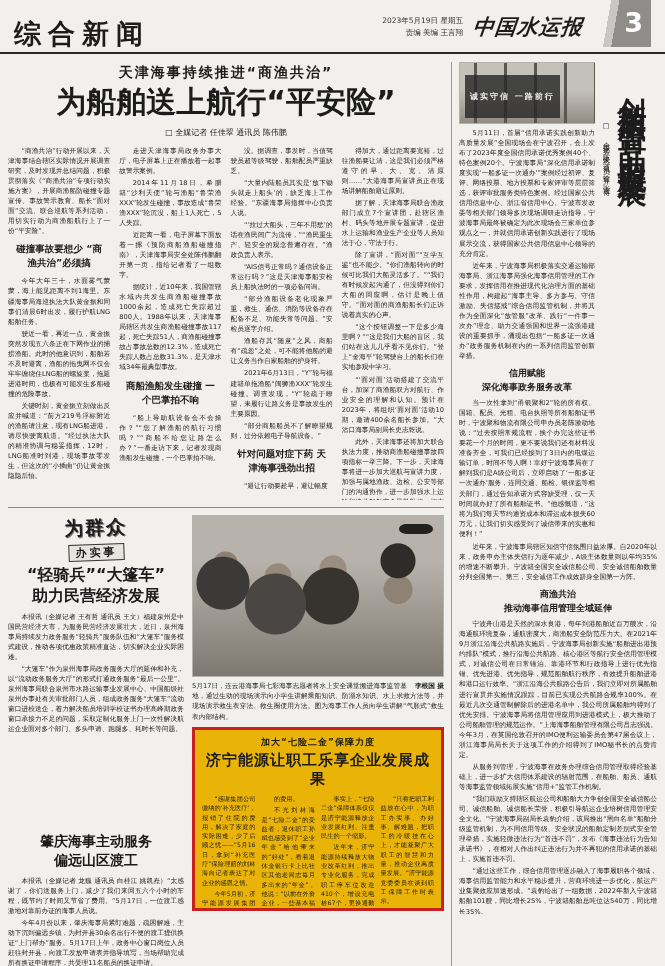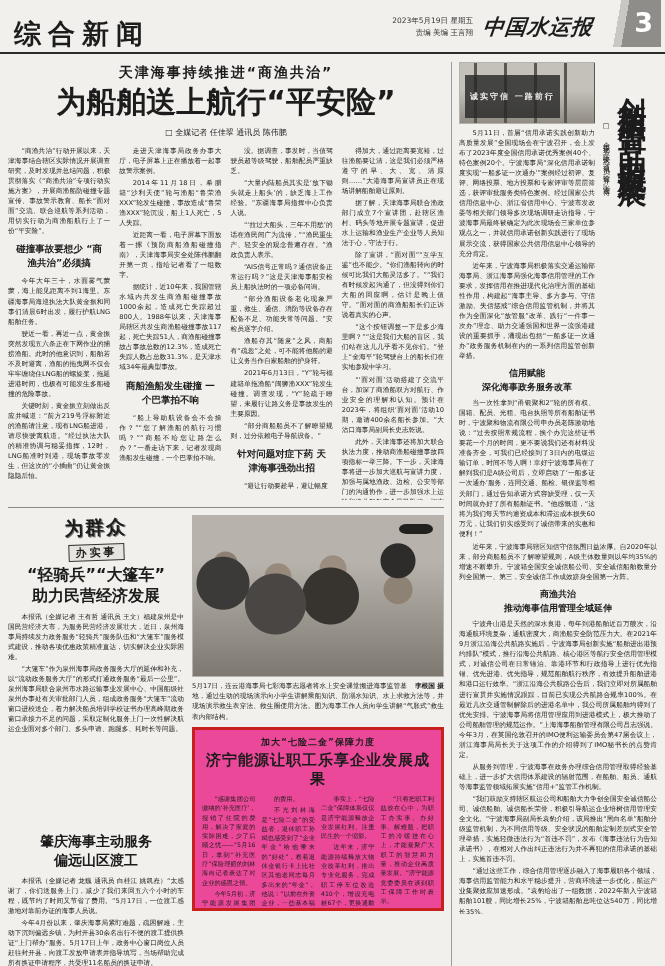--- a/index.html
+++ b/index.html
@@ -1,20 +1,20 @@
 <!DOCTYPE html>
 <html><head>
 <meta charset="utf-8">
 <style>
   html,body{margin:0;padding:0;background:#d8d6d2;}
   .page{position:relative;width:665px;height:966px;margin:0 auto;background:#f1f0ec;
         overflow:hidden;font-family:"DejaVu Sans",sans-serif;color:#1c1c1c;}
   
   .masthead-bar{display:flex;justify-content:space-between;align-items:flex-end;
-                padding:7px 4px 5px 14px;border-bottom:2px solid #2a2a2a;height:40px;}
+                padding:7px 14px 5px 14px;border-bottom:2px solid #2a2a2a;height:40px;}
   .section-title{font-size:27px;font-weight:bold;letter-spacing:7px;line-height:1;}
   .mb-right{display:flex;align-items:center;gap:10px;}
   .dateblock{text-align:right;font-size:7.5px;line-height:1.6;color:#333;}
   .paper-name{font-family:"DejaVu Serif",serif;font-style:italic;font-weight:bold;
               font-size:21px;letter-spacing:1px;transform:skewX(-6deg);}
   .pagenum-wrap{position:relative;width:58px;height:40px;}
   .pagenum-slant{position:absolute;right:0;top:-7px;width:58px;height:47px;
                  background:linear-gradient(100deg,transparent 18px,#c9c7c3 18px 26px,#8e8d8a 26px);}
   .pagenum{position:absolute;right:8px;top:0;color:#fff;font-size:27px;font-weight:bold;}
   
@@ -60,21 +60,21 @@
   .photo-credit-sm{height:60px;width:146px;border:1px solid #b5b3ae;position:relative;margin-bottom:4px;
     background:
       repeating-linear-gradient(90deg,transparent 0 14px,#5a574f 14px 17px,transparent 17px 30px),
       linear-gradient(180deg,#c4c1ba 0 45%,#908c84 100%);}
   .photo-credit-sm .ribbon{position:absolute;left:5px;bottom:5px;background:rgba(40,40,40,.82);
       color:#f0efec;font-size:8px;letter-spacing:2px;padding:16px 5px;font-weight:bold;}
   .caption{font-size:6.7px;line-height:1.55;text-align:justify;margin:4px 0 5px;}
   .caption .credit{float:right;font-weight:bold;margin-left:8px;}
   
   .redbox{border:3px solid #c8201d;padding:5px 7px;margin-top:3px;height:168px;overflow:hidden;
-          background:#ec4899;}
+          background:#eab308;}
   .jn-kicker{text-align:center;font-size:9px;font-weight:bold;letter-spacing:1px;margin:1px 0 2px;}
   .jn-headline{text-align:center;font-size:15px;font-weight:900;letter-spacing:1px;margin:0 0 5px;}
   .jn-cols{display:flex;gap:6px;height:120px;overflow:hidden;}
   .jn-cols .ncol{font-size:6.2px;line-height:1.5;}
   
   .credit-upper{display:flex;gap:4px;height:478px;overflow:hidden;}
   .cu-left{width:136px;overflow:hidden;}
   .vert-byline{writing-mode:vertical-rl;font-size:7px;letter-spacing:2px;color:#222;
                padding-top:60px;width:12px;}
   .vert-headline{writing-mode:vertical-rl;font-size:29px;font-weight:900;line-height:1.05;
@@ -235,21 +235,21 @@
           <div class="credit-body" data-interactable="false">
               <p data-interactable="false">当一次性拿到“甬银聚和2”轮的所有权、国籍、配员、光租、电台执照等所有船舶证书时，宁波聚和物流有限公司申办员老陈激动地说：“过去按照常规流程，挨个办完这些证书要花一个月的时间，更不要说我们还有材料没准备齐全，可我们已经接到了3日内的电煤运输订单，时间不等人啊！幸好宁波海事局在了解到我们是A级公司后，立即启动了‘一船多证一次通办’服务，连同交通、船检、银保监等相关部门，通过告知承诺方式容缺受理，仅一天时间就办好了所有船舶证书。”他感慨道，“这将为我们每天节约逾资成本和滞运成本损失60万元，让我们切实感受到了诚信带来的实惠和便利！”</p>
             </div>
         </div>
         <div class="vert-byline" data-interactable="false">□ 全媒记者 陈俊杰 通讯员 徐可开 张宏博</div>
         <div class="vert-headline" data-interactable="false">创新信用监管 助力航运发展</div>
       </div>
 
       <div class="credit-lower">
         <div class="credit-body" data-interactable="false">
-          <p data-interactable="false" style="text-indent:2em;margin:0 0 2px;">近年来，宁波海事局辖区知信守信氛围日益浓厚。自2020年以来，部分商船船员不了解瞭望规则，A级主体数量则以年均35%的增速不断攀升。宁波籍全国安全诚信船公司、安全诚信船舶数量分列全国第一、第三，安全诚信工作成效跻身全国第一方阵。</p>
+          <p data-interactable="false" style="text-indent:2em;margin:0 0 2px;">近年来，宁波海事局辖区知信守信氛围日益浓厚。自2020年以来，政务申办主体失信行为逐年减少，A级主体数量则以年均35%的增速不断攀升。宁波籍全国安全诚信船公司、安全诚信船舶数量分列全国第一、第三，安全诚信工作成效跻身全国第一方阵。</p>
         </div>
         <div class="subhead2" data-interactable="false">
           <div data-interactable="false">商渔共治</div>
           <div data-interactable="false">推动海事信用管理全域延伸</div>
         </div>
         <div class="credit-body" data-interactable="false">
             <p data-interactable="false">宁波舟山港是天然的深水良港，每年到港船舶近百万艘次，沿海通航环境复杂，通航密度大，商渔船安全防范压力大。在2021年9月浙江沿海公共航路实施后，宁波海事局创新实施“船舶进出港预约排队”模式，推行沿海公共航路、核心港区等航行安全信用管理模式，对诚信公司在日常锚泊、靠港环节和行政指导上进行优先指锚、优先进港、优先指导，规范船舶航行秩序，有效提升船舶进港和港口运行效率。“浙江沿海公共航路公告后，我们立即对所属船舶进行宣贯并实施情况跟踪，目前已实现公共航路合规率100%。在最近几次交通管制解除后的进港名单中，我公司所属船舶均得到了优先安排。宁波海事局将信用管理应用到进港模式上，极大推动了公司船舶管理的规范运作。”上海海事船舶管理有限公司吕志强说。今年3月，在英国伦敦召开的IMO便利运输委员会第47届会议上，浙江海事局局长关于这项工作的介绍得到了IMO秘书长的点赞肯定。</p>
             <p data-interactable="false">从服务到管理，宁波海事在政务办理综合信用管理取得经验基础上，进一步扩大信用体系建设的辐射范围，在船舶、船员、通航等海事监管领域拓展实施“信用+”监管工作机制。</p>
             <p data-interactable="false">“我们鼓励支持辖区航运公司和船舶大力争创全国安全诚信船公司、诚信船舶、诚信船长荣誉，积极引导航运企业培树信用管理安全文化。”宁波海事局副局长袁豹介绍，该局推出“黑白名单”船舶分级监管机制，为不同信用等级、安全状况的船舶定制差别式安全管理举措，实施轻微违法行为“首违不罚”，发布《海事违法行为告知承诺书》，在相对人作出纠正违法行为并不再犯的信用承诺的基础上，实施首违不罚。</p>
             <p data-interactable="false">“通过这些工作，综合信用管理逐步融入了海事履职各个领域，海事信用监管能力和水平稳步提升，营商环境进一步优化，航运产业集聚效应加速形成。”袁豹给出了一组数据，2022年新入宁波籍船舶101艘，同比增长25%，宁波籍船舶总吨位达540万，同比增长35%。</p>

